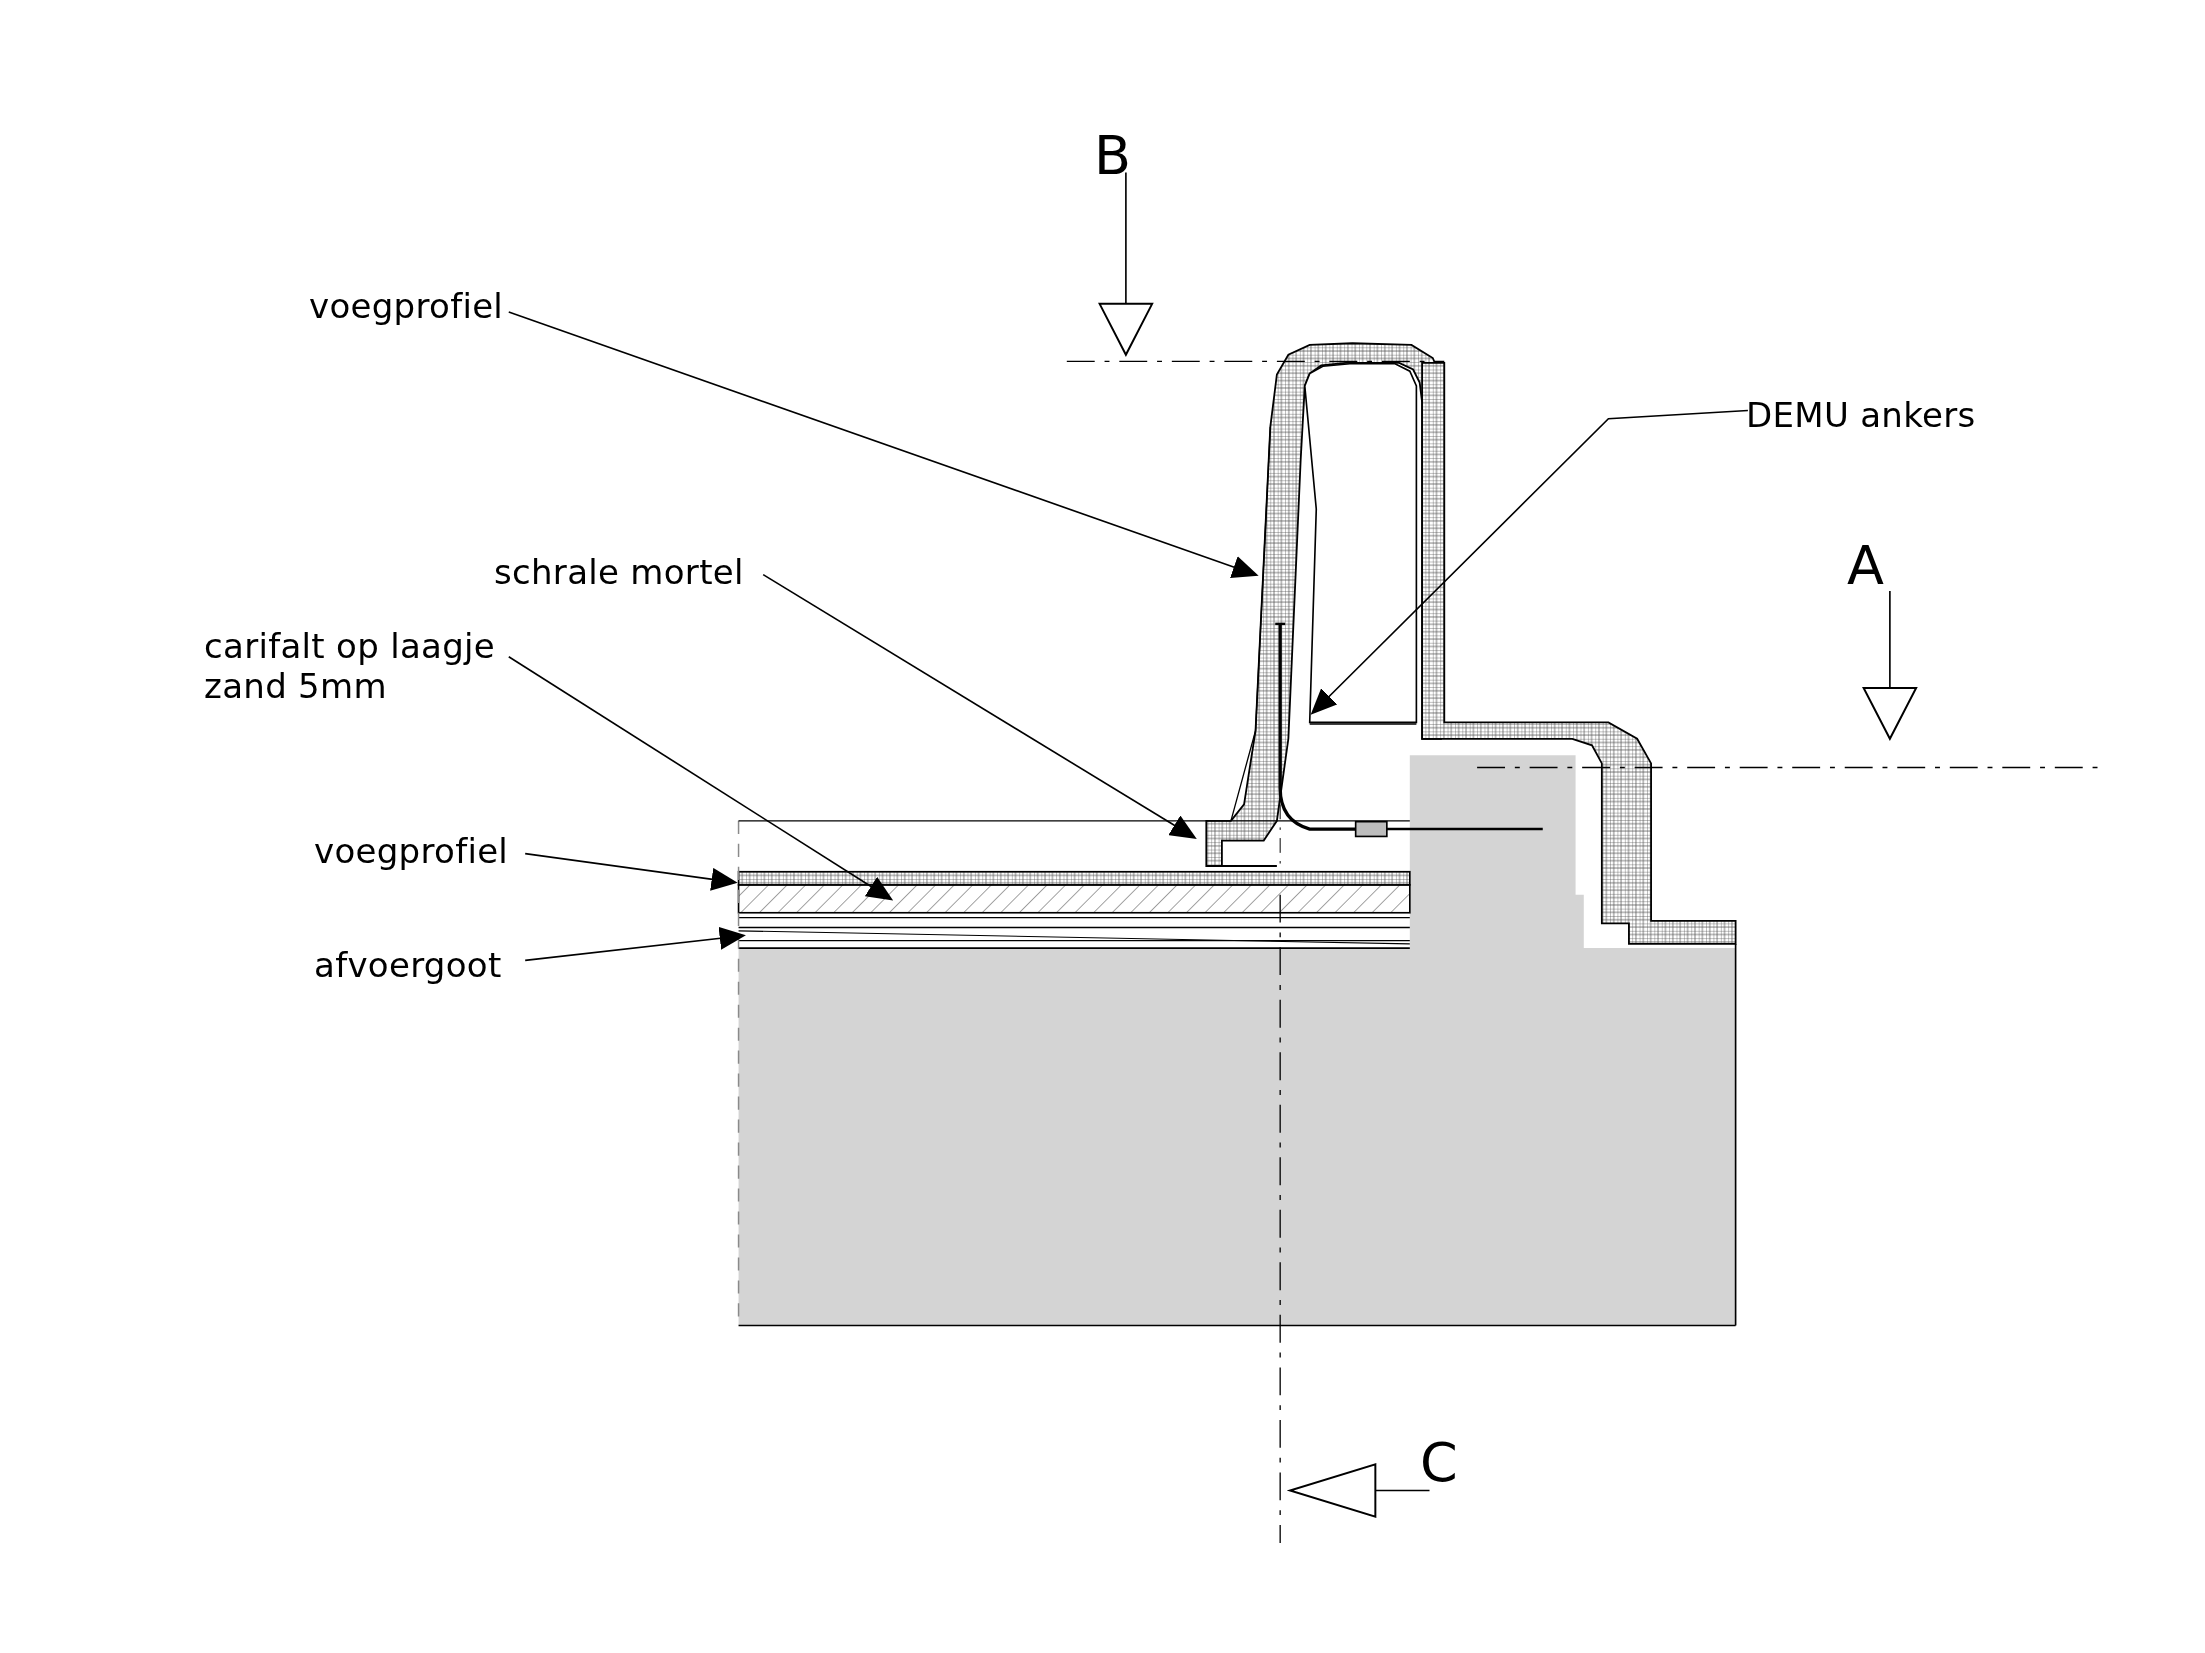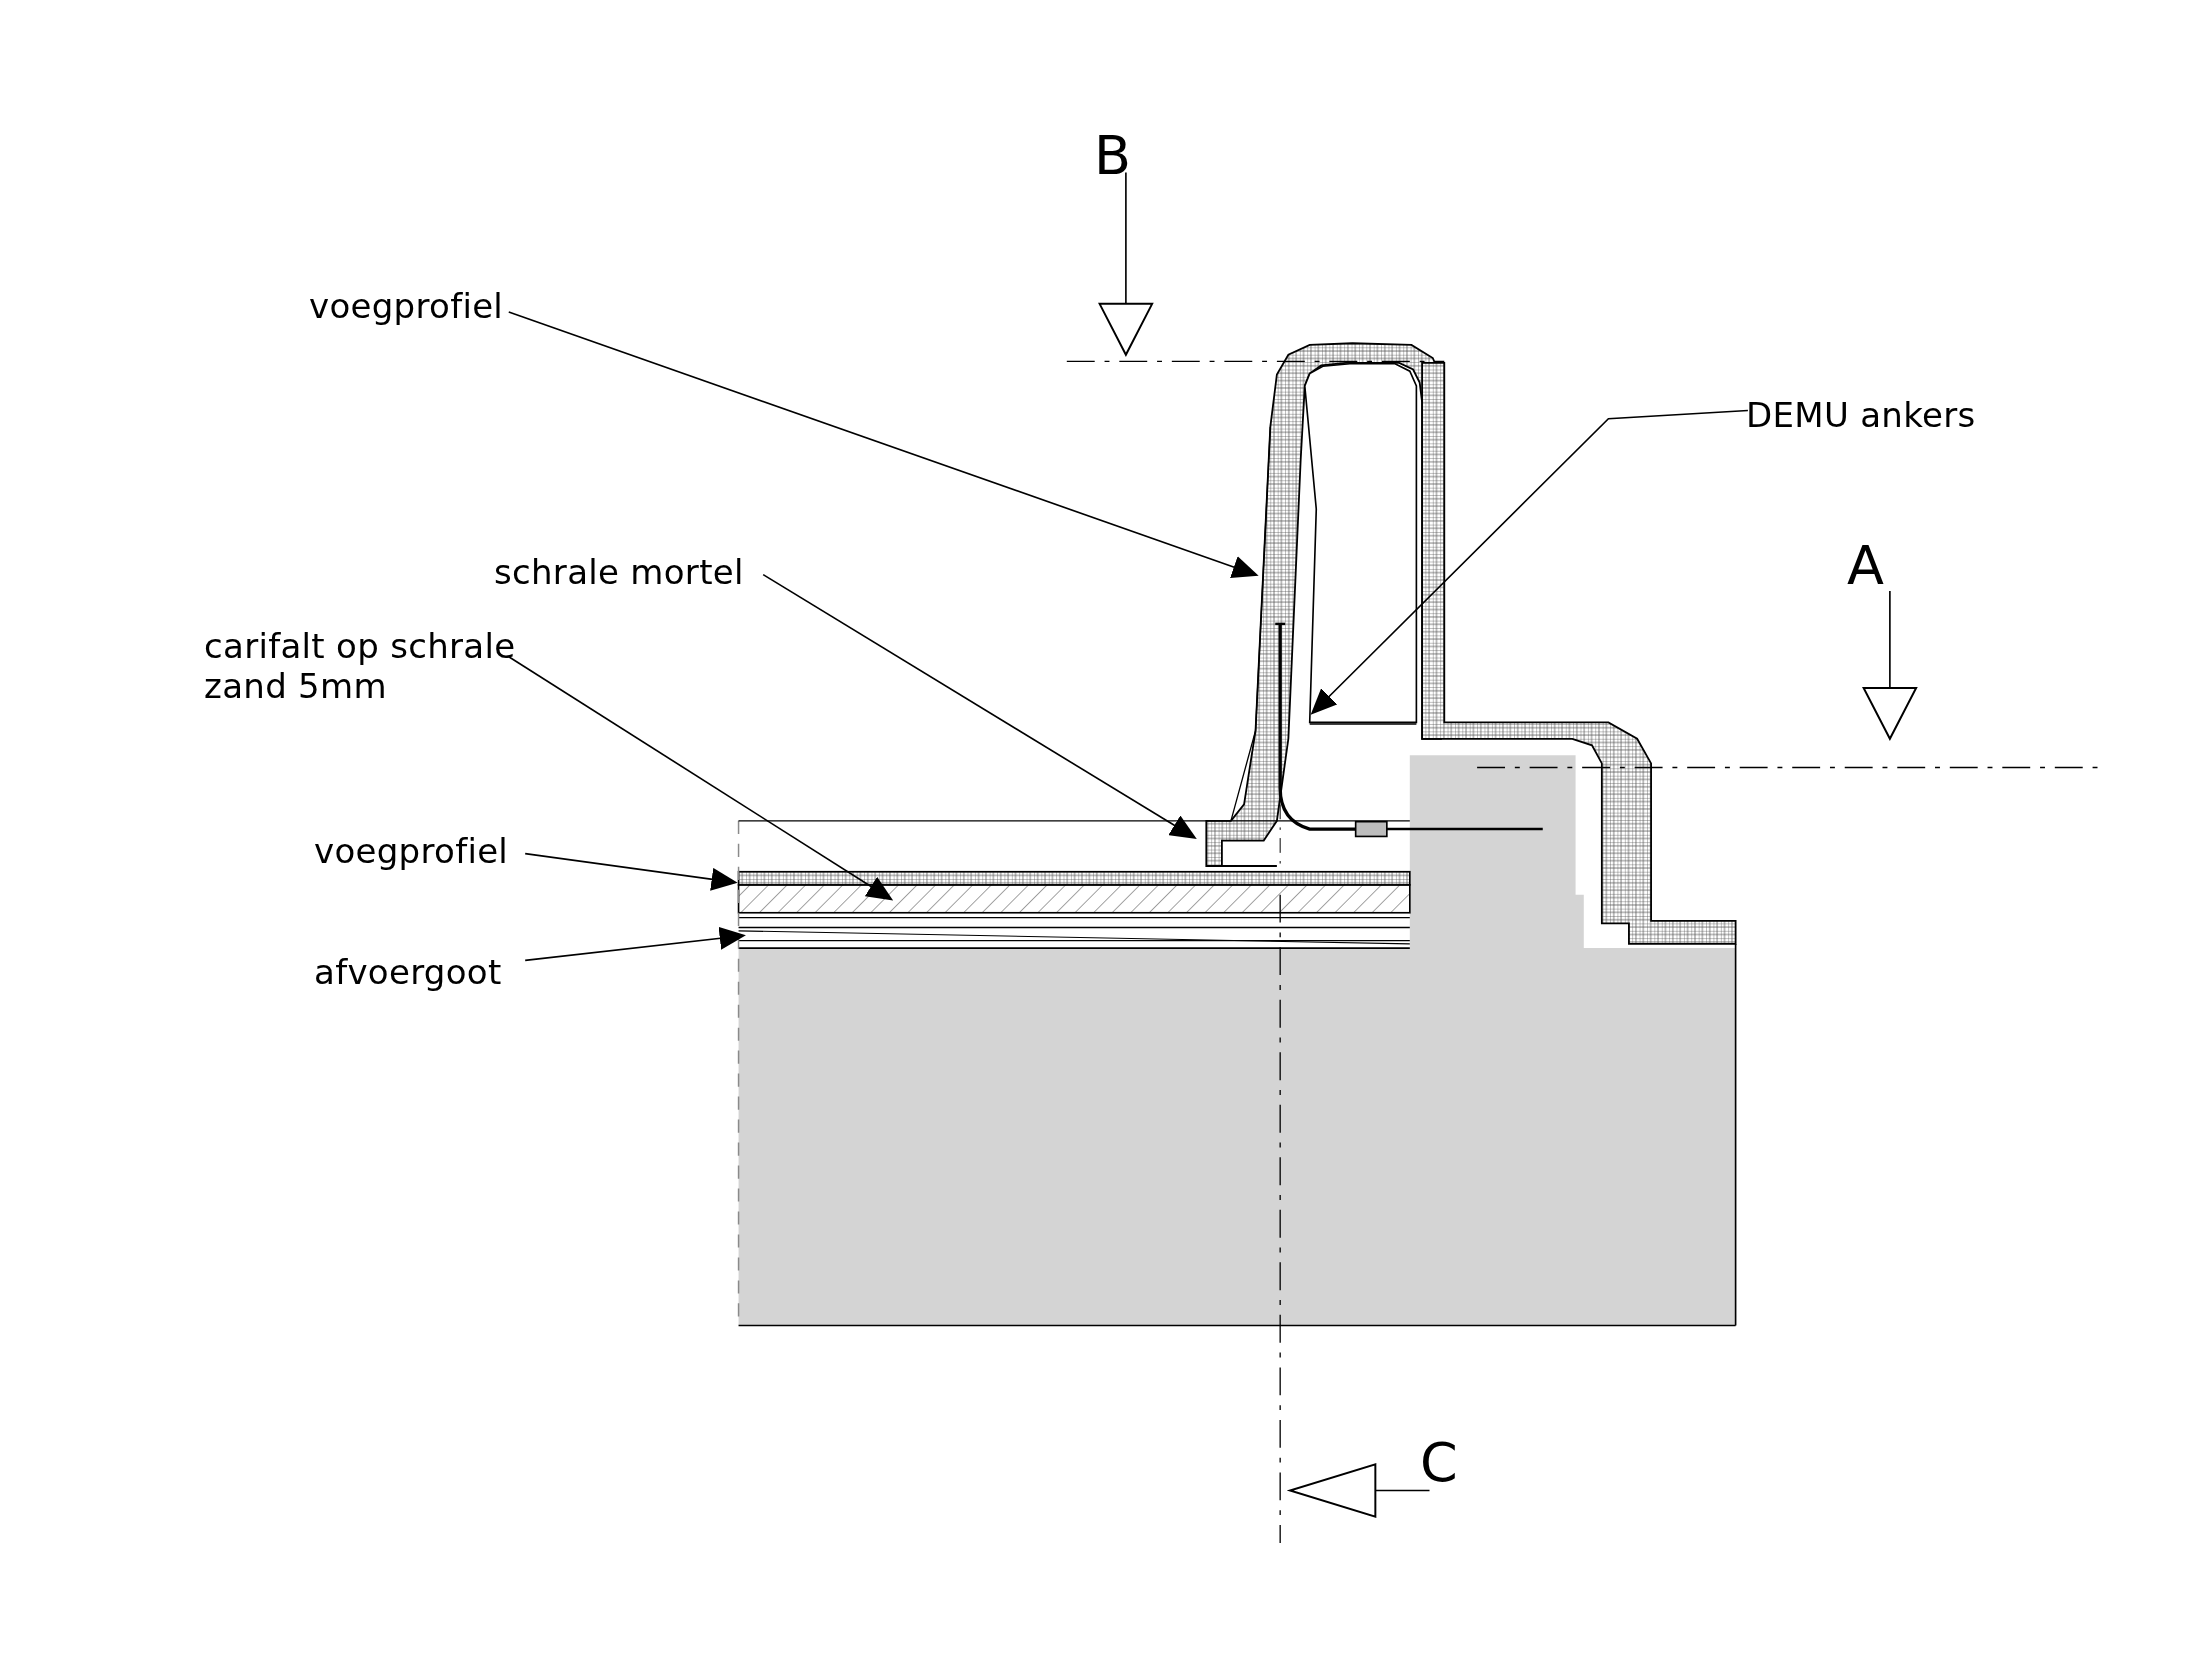--- a/index.html
+++ b/index.html
@@ -142,27 +142,27 @@
 
     <path d="M640 1170 L905 1140" fill="none" stroke="#000" stroke-width="2" marker-end="url(#arrowSmall)"></path>
 
     <path d="M2130 500 L1960 510 L1600 868" fill="none" stroke="#000" stroke-width="2" marker-end="url(#arrowSmall)"></path>
   </svg>
 
   <div class="lbl lbl-note" style="left:309px; top:286px;">voegprofiel</div>
 
   <div class="lbl lbl-note" style="left:494px; top:552px;">schrale mortel</div>
 
-  <div class="lbl lbl-note" style="left:204px; top:626px;">carifalt op schrale</div>
+  <div class="lbl lbl-note" style="left:204px; top:626px;">carifalt op laagje</div>
 
   <div class="lbl lbl-note" style="left:204px; top:666px;">zand 5mm</div>
 
   <div class="lbl lbl-note" style="left:314px; top:831px;">voegprofiel</div>
 
-  <div class="lbl lbl-note" style="left:314px; top:945px;margin-top:7px;">afvoergoot</div>
+  <div class="lbl lbl-note" style="left:314px; top:945px;">afvoergoot</div>
 
   <div class="lbl lbl-note" style="left:1746px; top:395px;text-align:right;">DEMU ankers</div>
 
   <div class="lbl lbl-section" style="left:1094px; top:123px;">B</div>
 
   <div class="lbl lbl-section" style="left:1847px; top:533px;">A</div>
 
   <div class="lbl lbl-section" style="left:1420px; top:1430px;">C</div>
 
 </div>

